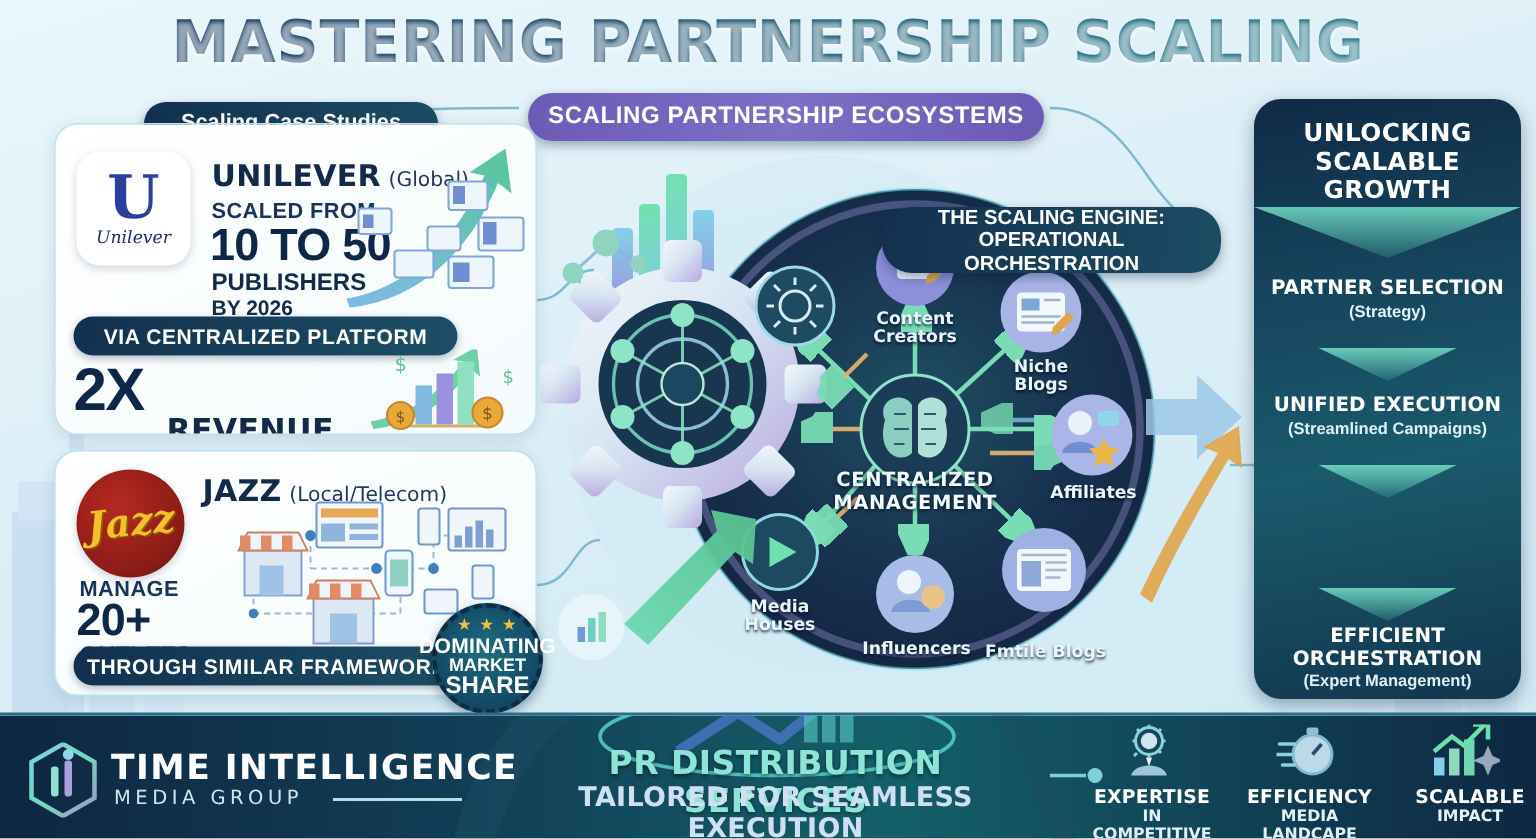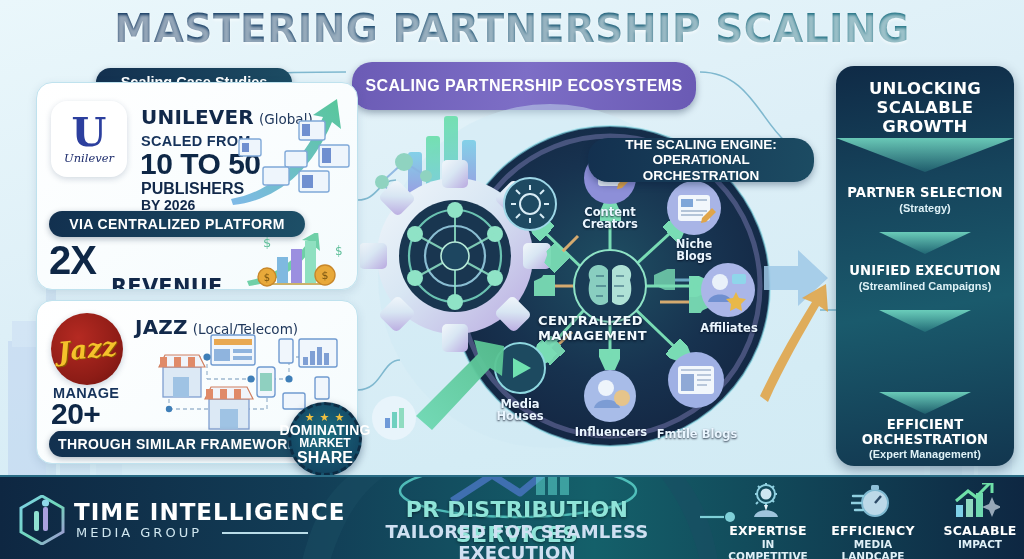--- a/index.html
+++ b/index.html
@@ -32,21 +32,21 @@
   .pill {
     position:absolute; border-radius:20px; color:#fff;
     display:flex; align-items:center; justify-content:center; text-align:center;
     font-weight:bold; box-shadow:0 3px 7px rgba(10,30,60,.35);
     line-height:1.12;
   }
   .pill-dark { background:linear-gradient(100deg,#13304f 0%, #1c4c63 100%); }
   .pill-purple { background:linear-gradient(100deg,#6b5bb5 0%, #7d6ec6 50%, #6a5ab4 100%); }
 
   #case-pill { top:68px; left:96px; width:196px; height:29px; font-size:14.5px; }
-  #ecosystem-pill { top:62px; left:352px; width:344px; height:48px; font-size:16px; letter-spacing:.4px; }
+  #ecosystem-pill { top:62px; left:352px; width:344px; height:32px; font-size:16px; letter-spacing:.4px; }
   #engine-pill { top:138px; left:588px; width:226px; height:44px; font-size:13.5px; flex-direction:column; padding:0 6px; }
 
   
   .card {
     position:absolute; background:linear-gradient(150deg,#ffffff 0%,#f4fbfd 100%);
     border:1.6px solid #bfe2ee; border-radius:16px;
     box-shadow:0 3px 10px rgba(30,70,110,.13);
     overflow:hidden;
   }
   #card-unilever { top:82px; left:36px; width:322px; height:208px; }
@@ -113,21 +113,21 @@
 
   
   #engine-wrap { position:absolute; top:96px; left:360px; width:470px; height:370px; }
   .node-label {
     position:absolute; color:#eaf6ff; font-size:11.5px; font-weight:bold;
     text-align:center; line-height:1.08; text-shadow:0 1px 2px rgba(0,10,30,.8);
     font-family:"DejaVu Sans", sans-serif;
   }
   .hub-label {
     position:absolute; color:#f2fbff; font-size:13px; font-weight:bold;
-    text-align:left; line-height:1.12; letter-spacing:.4px;
+    text-align:center; line-height:1.12; letter-spacing:.4px;
     text-shadow:0 1px 3px rgba(0,10,30,.85);
     font-family:"DejaVu Sans", sans-serif;
   }
 
   
   #right-panel {
     position:absolute; top:66px; left:836px; width:178px; height:400px;
     border-radius:18px;
     background:linear-gradient(170deg,#0f2a46 0%, #16445c 30%, #1a5a6c 60%, #12364f 100%);
     box-shadow:0 4px 12px rgba(10,30,60,.35);

